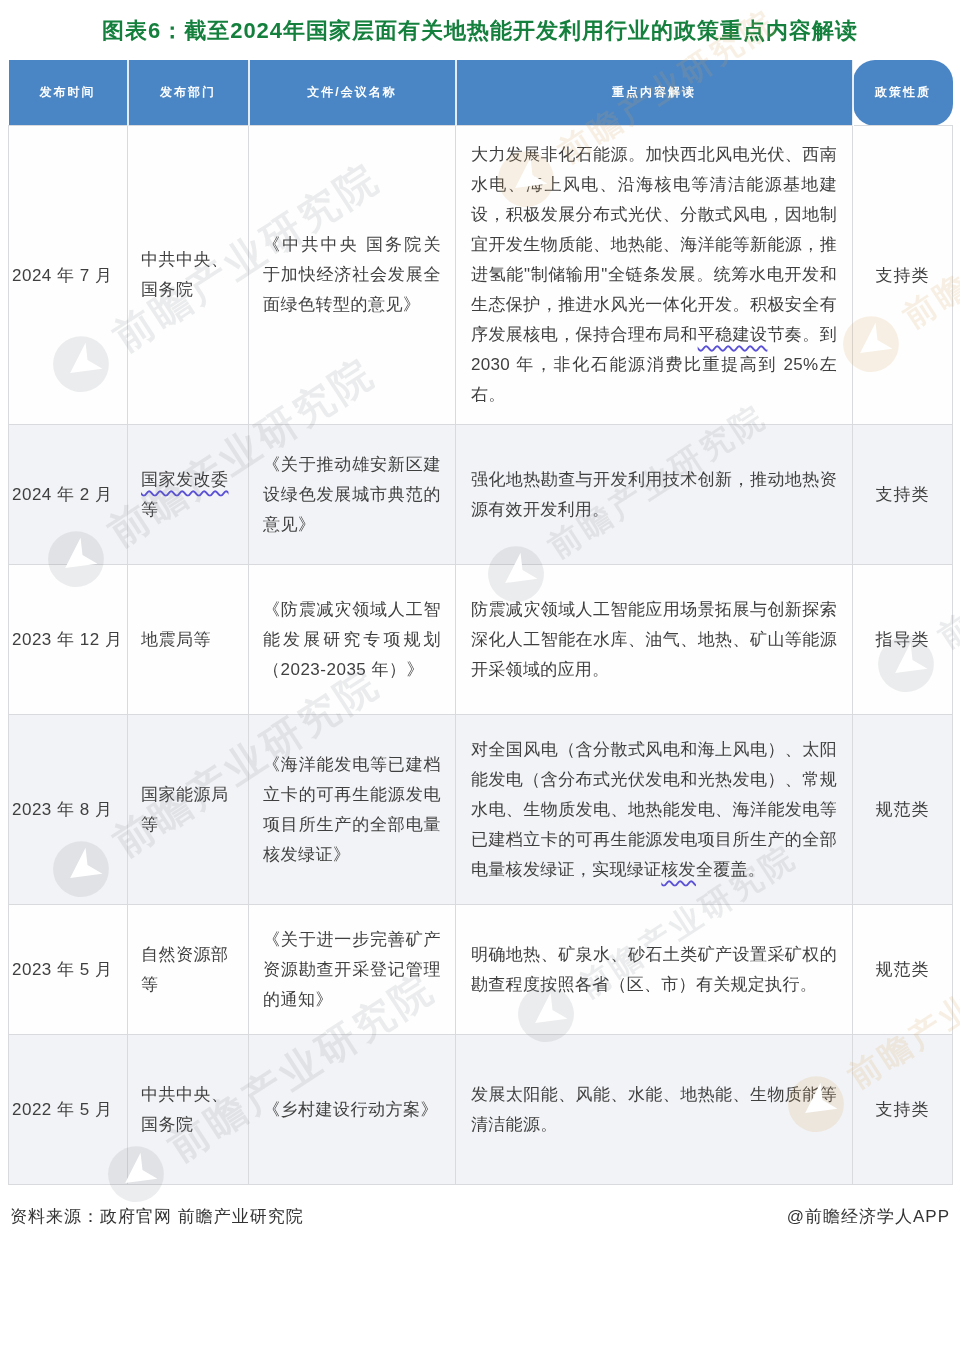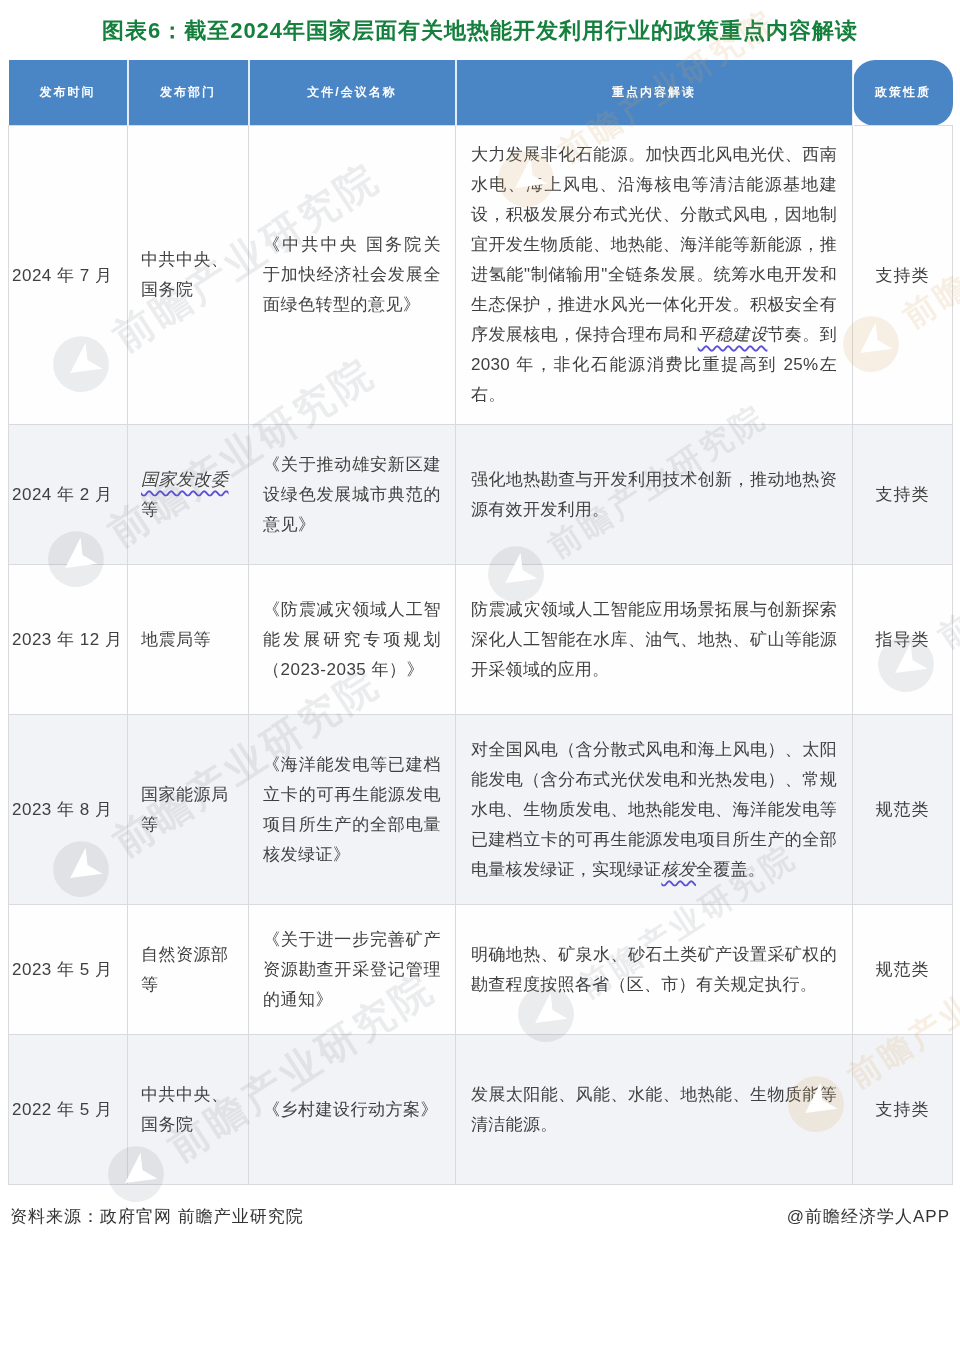--- a/index.html
+++ b/index.html
@@ -60,21 +60,20 @@
   tbody tr:nth-child(6){height:150px}
   tbody tr:nth-child(7){height:138px}
   .col-time{text-align:left;white-space:nowrap;padding:0 3px;letter-spacing:0.5px;}
   .col-dept{text-align:left;padding:0 13px;line-height:30px;letter-spacing:0.5px;}
   .col-doc{text-align:justify;padding:0 14px;line-height:30px;letter-spacing:0.5px;}
   .col-content{text-align:justify;padding:14px 15px;line-height:30px;letter-spacing:0.3px;}
   .col-nature{text-align:center;letter-spacing:1px;}
   .wavy{
     text-decoration:underline wavy #5a51d6 1.5px;
     text-underline-offset:5px;
-    font-style:italic;
   }
   
   .wm-layer{position:absolute;left:0;top:0;width:960px;height:1364px;pointer-events:none;z-index:5;}
   .wm{
     position:absolute;
     display:flex;
     align-items:center;
     gap:12px;
     transform:rotate(-33deg);
     transform-origin:left center;

